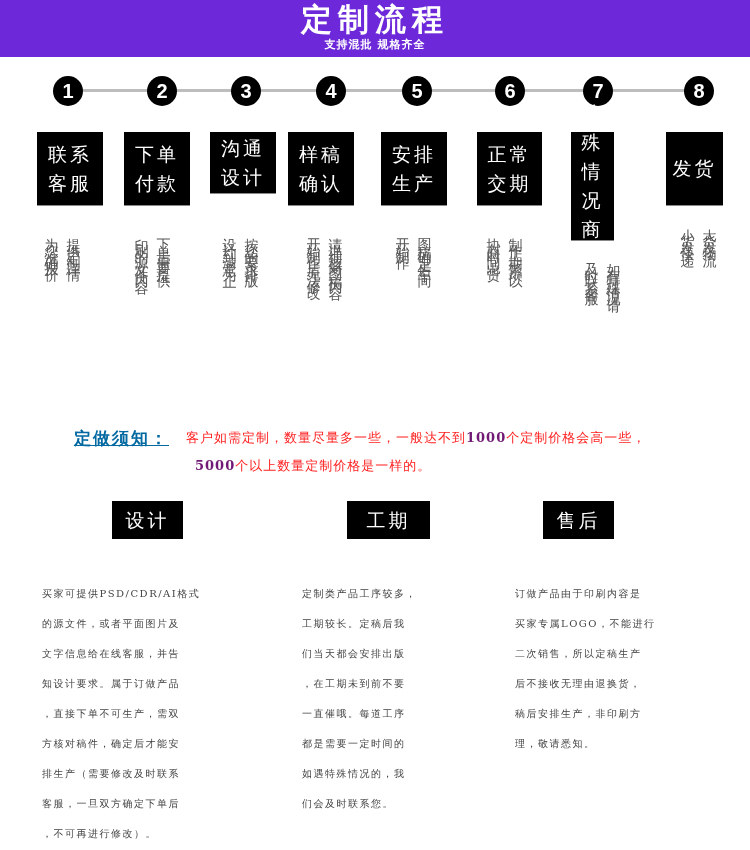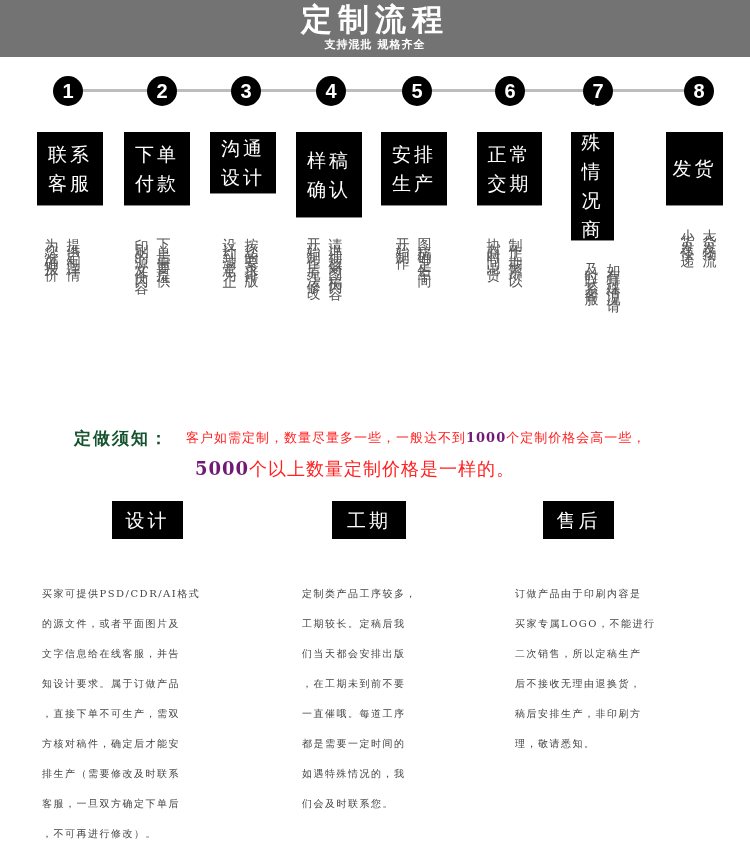--- a/index.html
+++ b/index.html
@@ -1,21 +1,21 @@
 <!DOCTYPE html>
 <html><head>
 <meta charset="utf-8">
 <style>
   * { margin: 0; padding: 0; box-sizing: border-box; }
   html, body { width: 750px; height: 850px; background: #ffffff; overflow: hidden; }
   body { position: relative; font-family: "DejaVu Sans", sans-serif; }
 
   .header {
     position: absolute; left: 0; top: 0; width: 750px; height: 57px;
-    background: #737373; color: #ffffff; text-align: center;
+    background: #6d28d9; color: #ffffff; text-align: center;
   }
   .header .title {
     position: absolute; left: 0; width: 750px; top: 1px;
     font-size: 31px; font-weight: bold; letter-spacing: 6px; line-height: 36px;
     font-family: "DejaVu Sans", sans-serif;
   }
   .header .subtitle {
     position: absolute; left: 0; width: 750px; top: 38px;
     font-size: 11px; font-weight: bold; letter-spacing: 1px; line-height: 14px;
   }
@@ -43,30 +43,30 @@
   .step-desc {
     position: absolute; display: flex; flex-direction: row-reverse; gap: 6px;
   }
   .step-desc .col {
     writing-mode: vertical-rl; text-orientation: upright;
     font-family: "DejaVu Serif", serif; font-size: 14px; color: #555555;
     letter-spacing: 6px; line-height: 16px; width: 16px;
   }
 
   .notice-label {
-    position: absolute; left: 74px; top: 427px; color: #14532d;
-    font-size: 17px; font-weight: bold; letter-spacing: 2px;
+    position: absolute; left: 74px; top: 427px; color: #0369a1;
+    font-size: 17px; font-weight: bold; letter-spacing: 2px; text-decoration: underline;
   }
   .notice-line1 {
     position: absolute; left: 186px; top: 429px; color: #ff2020;
     font-family: "DejaVu Serif", serif; font-size: 13px; letter-spacing: 1px; white-space: nowrap;
   }
   .notice-line2 {
     position: absolute; left: 195px; top: 457px; color: #ff2020;
-    font-family: "DejaVu Serif", serif; font-size: 18px; letter-spacing: 1px; white-space: nowrap;
+    font-family: "DejaVu Serif", serif; font-size: 13px; letter-spacing: 1px; white-space: nowrap;
   }
   .notice-line1 b, .notice-line2 b { color: #701a75; }
 
   .sec-head {
     position: absolute; top: 501px; height: 38px; background: #000000; color: #ffffff;
     font-size: 19px; line-height: 38px; text-align: center; letter-spacing: 3px;
   }
   .sec-body {
     position: absolute; top: 543px; color: #444444;
     font-family: "DejaVu Serif", serif; font-size: 10px; line-height: 30px;
@@ -98,21 +98,21 @@
 客服</div>
 </div>
 <div class="step-box" style="left:124px;width:66px;height:74px">
   <div class="label">下单
 付款</div>
 </div>
 <div class="step-box" style="left:210px;width:66px;height:62px">
   <div class="label">沟通
 设计</div>
 </div>
-<div class="step-box" style="left:296px;width:66px;height:86px">
+<div class="step-box" style="left:288px;width:66px;height:74px">
   <div class="label">样稿
 确认</div>
 </div>
 <div class="step-box" style="left:381px;width:66px;height:74px">
   <div class="label">安排
 生产</div>
 </div>
 <div class="step-box" style="left:477px;width:65px;height:74px">
   <div class="label">正常
 交期</div>
@@ -157,21 +157,21 @@
 <div class="step-desc" style="left:680px;top:218px">
   <div class="col">大货发物流</div>
   <div class="col">小货发快递</div>
 </div>
 
 <div class="notice-label">定做须知：</div>
 <div class="notice-line1"><span>客户如需定制，数量尽量多一些，一般达不到</span><b>1000</b><span>个定制价格会高一些，</span></div>
 <div class="notice-line2"><b>5000</b><span>个以上数量定制价格是一样的。</span></div>
 
 <div class="sec-head" style="left:112px;width:71px">设计</div>
-<div class="sec-head" style="left:332px;width:74px">工期</div>
+<div class="sec-head" style="left:347px;width:83px">工期</div>
 <div class="sec-head" style="left:543px;width:71px">售后</div>
 
 <div class="sec-body" style="left:42px">
   <span class="ln">买家可提供PSD/CDR/AI格式</span>
   <span class="ln">的源文件，或者平面图片及</span>
   <span class="ln">文字信息给在线客服，并告</span>
   <span class="ln">知设计要求。属于订做产品</span>
   <span class="ln">，直接下单不可生产，需双</span>
   <span class="ln">方核对稿件，确定后才能安</span>
   <span class="ln">排生产（需要修改及时联系</span>

